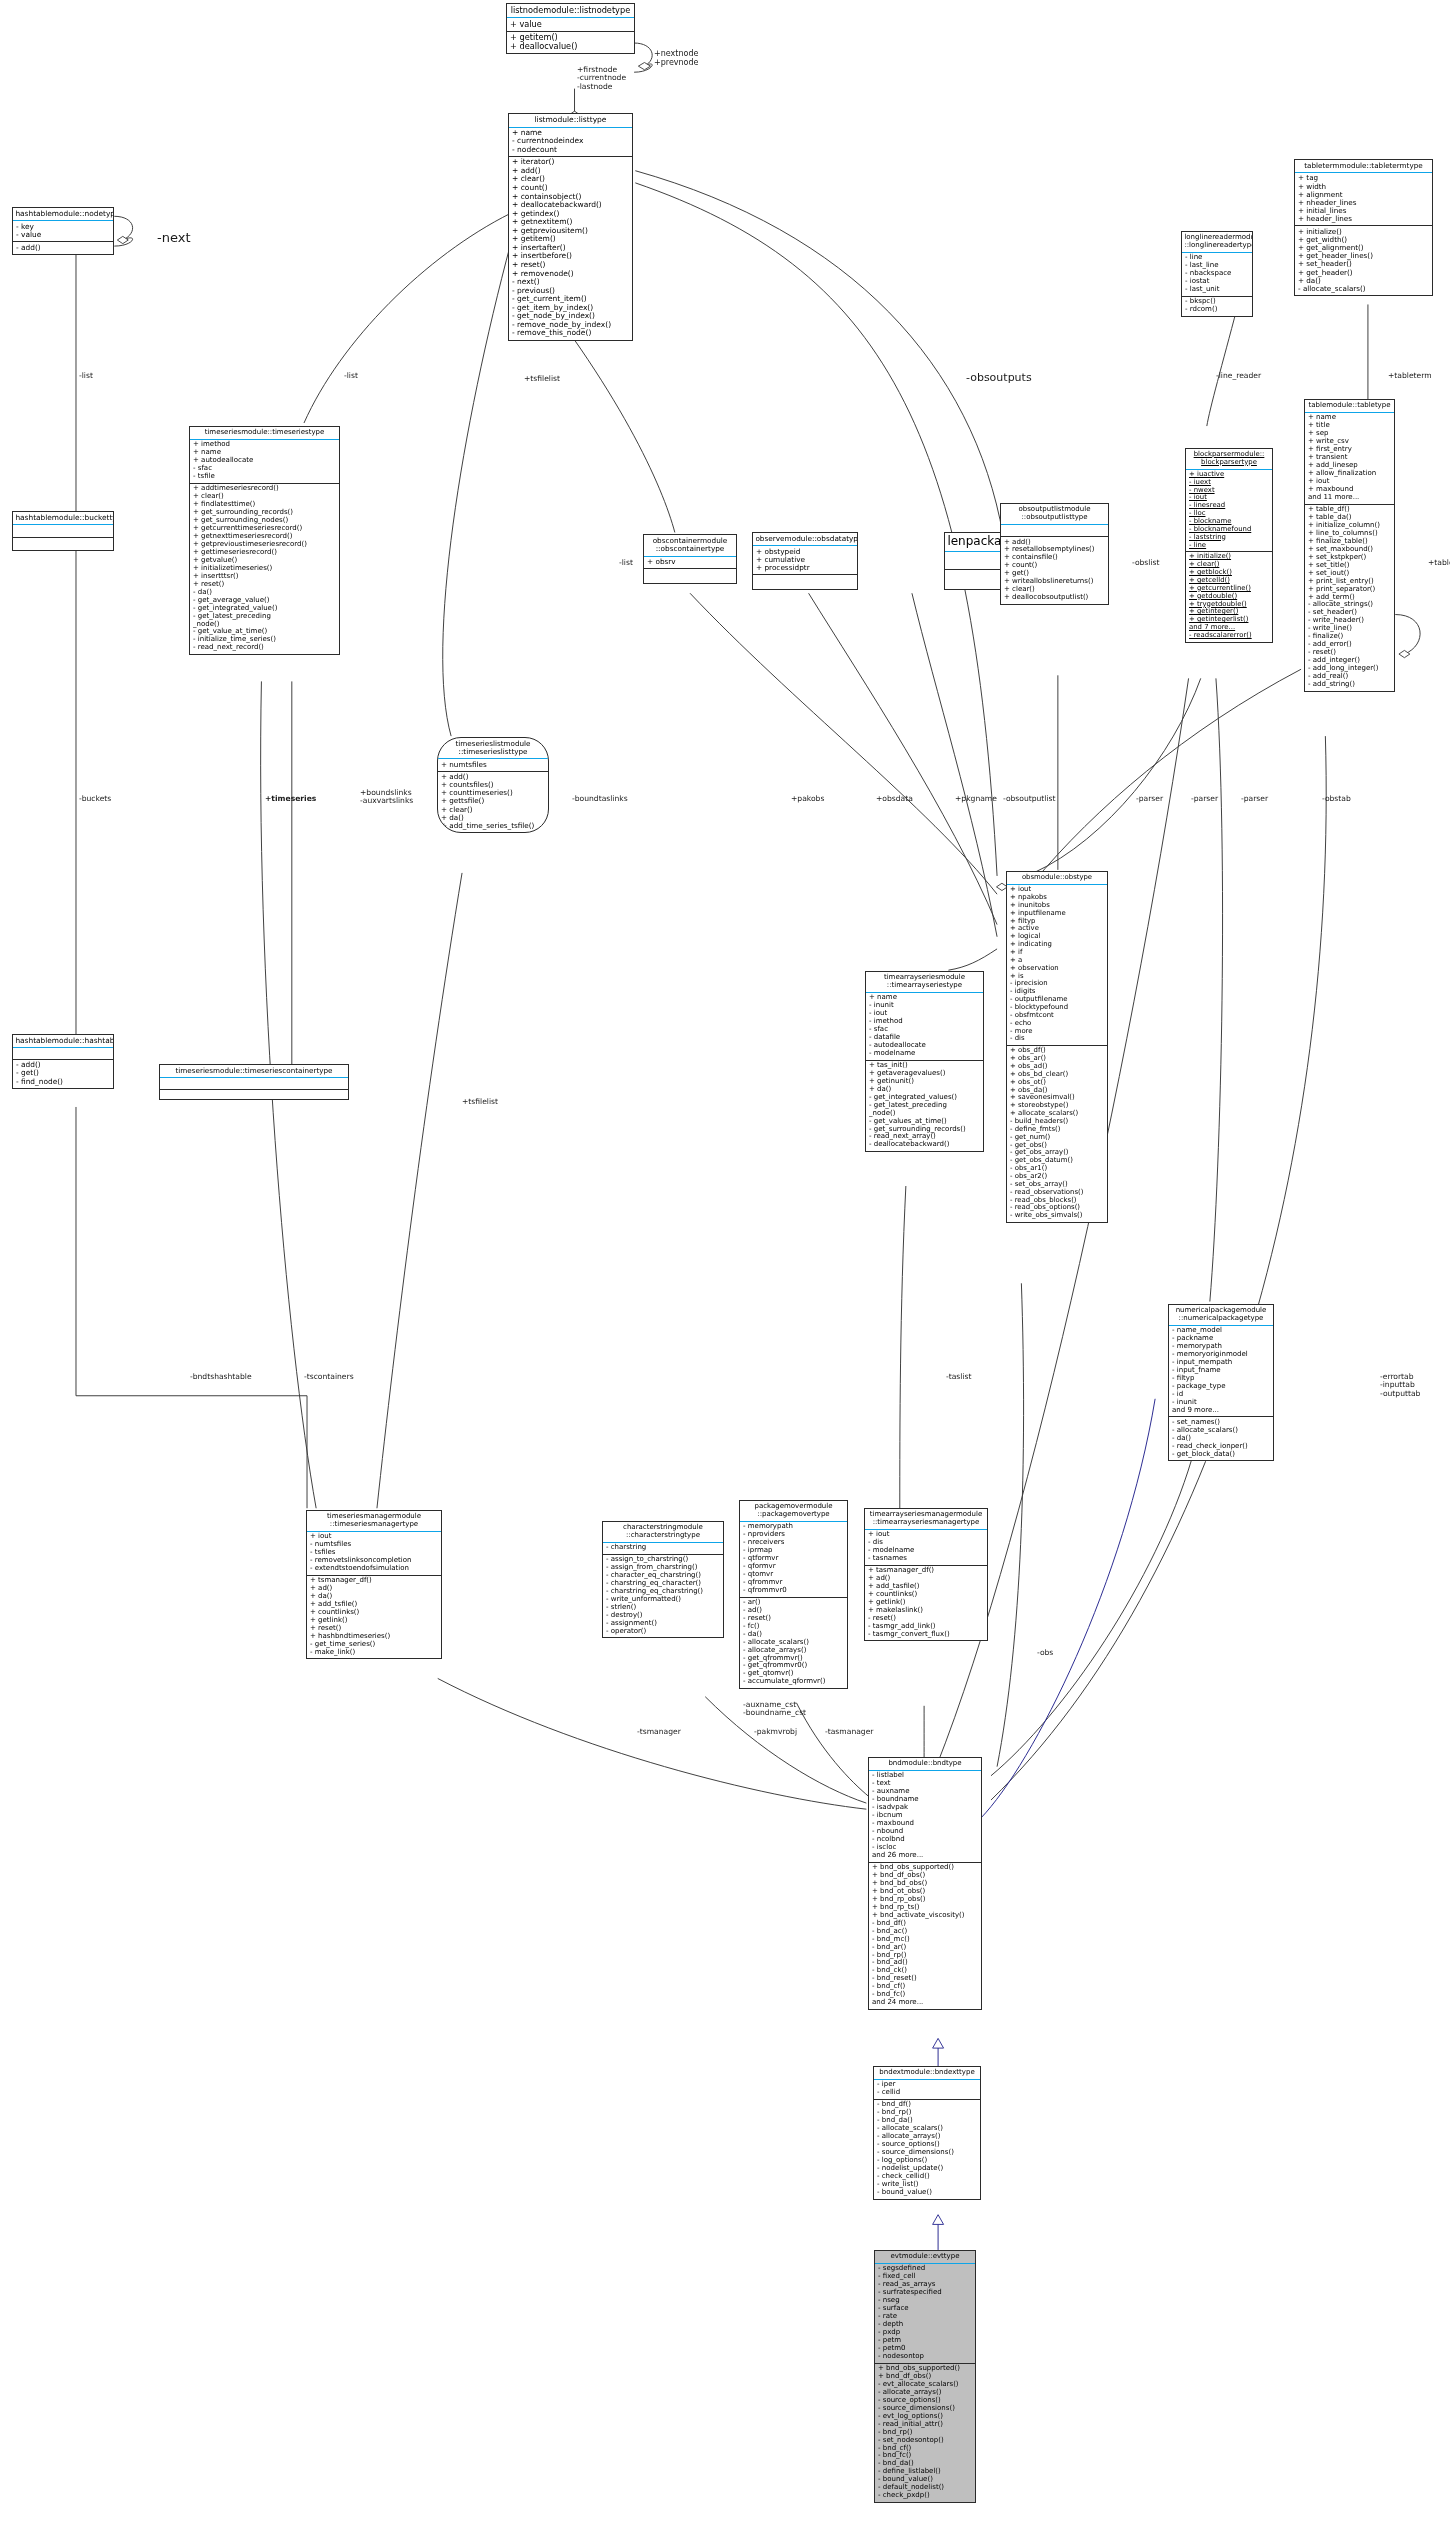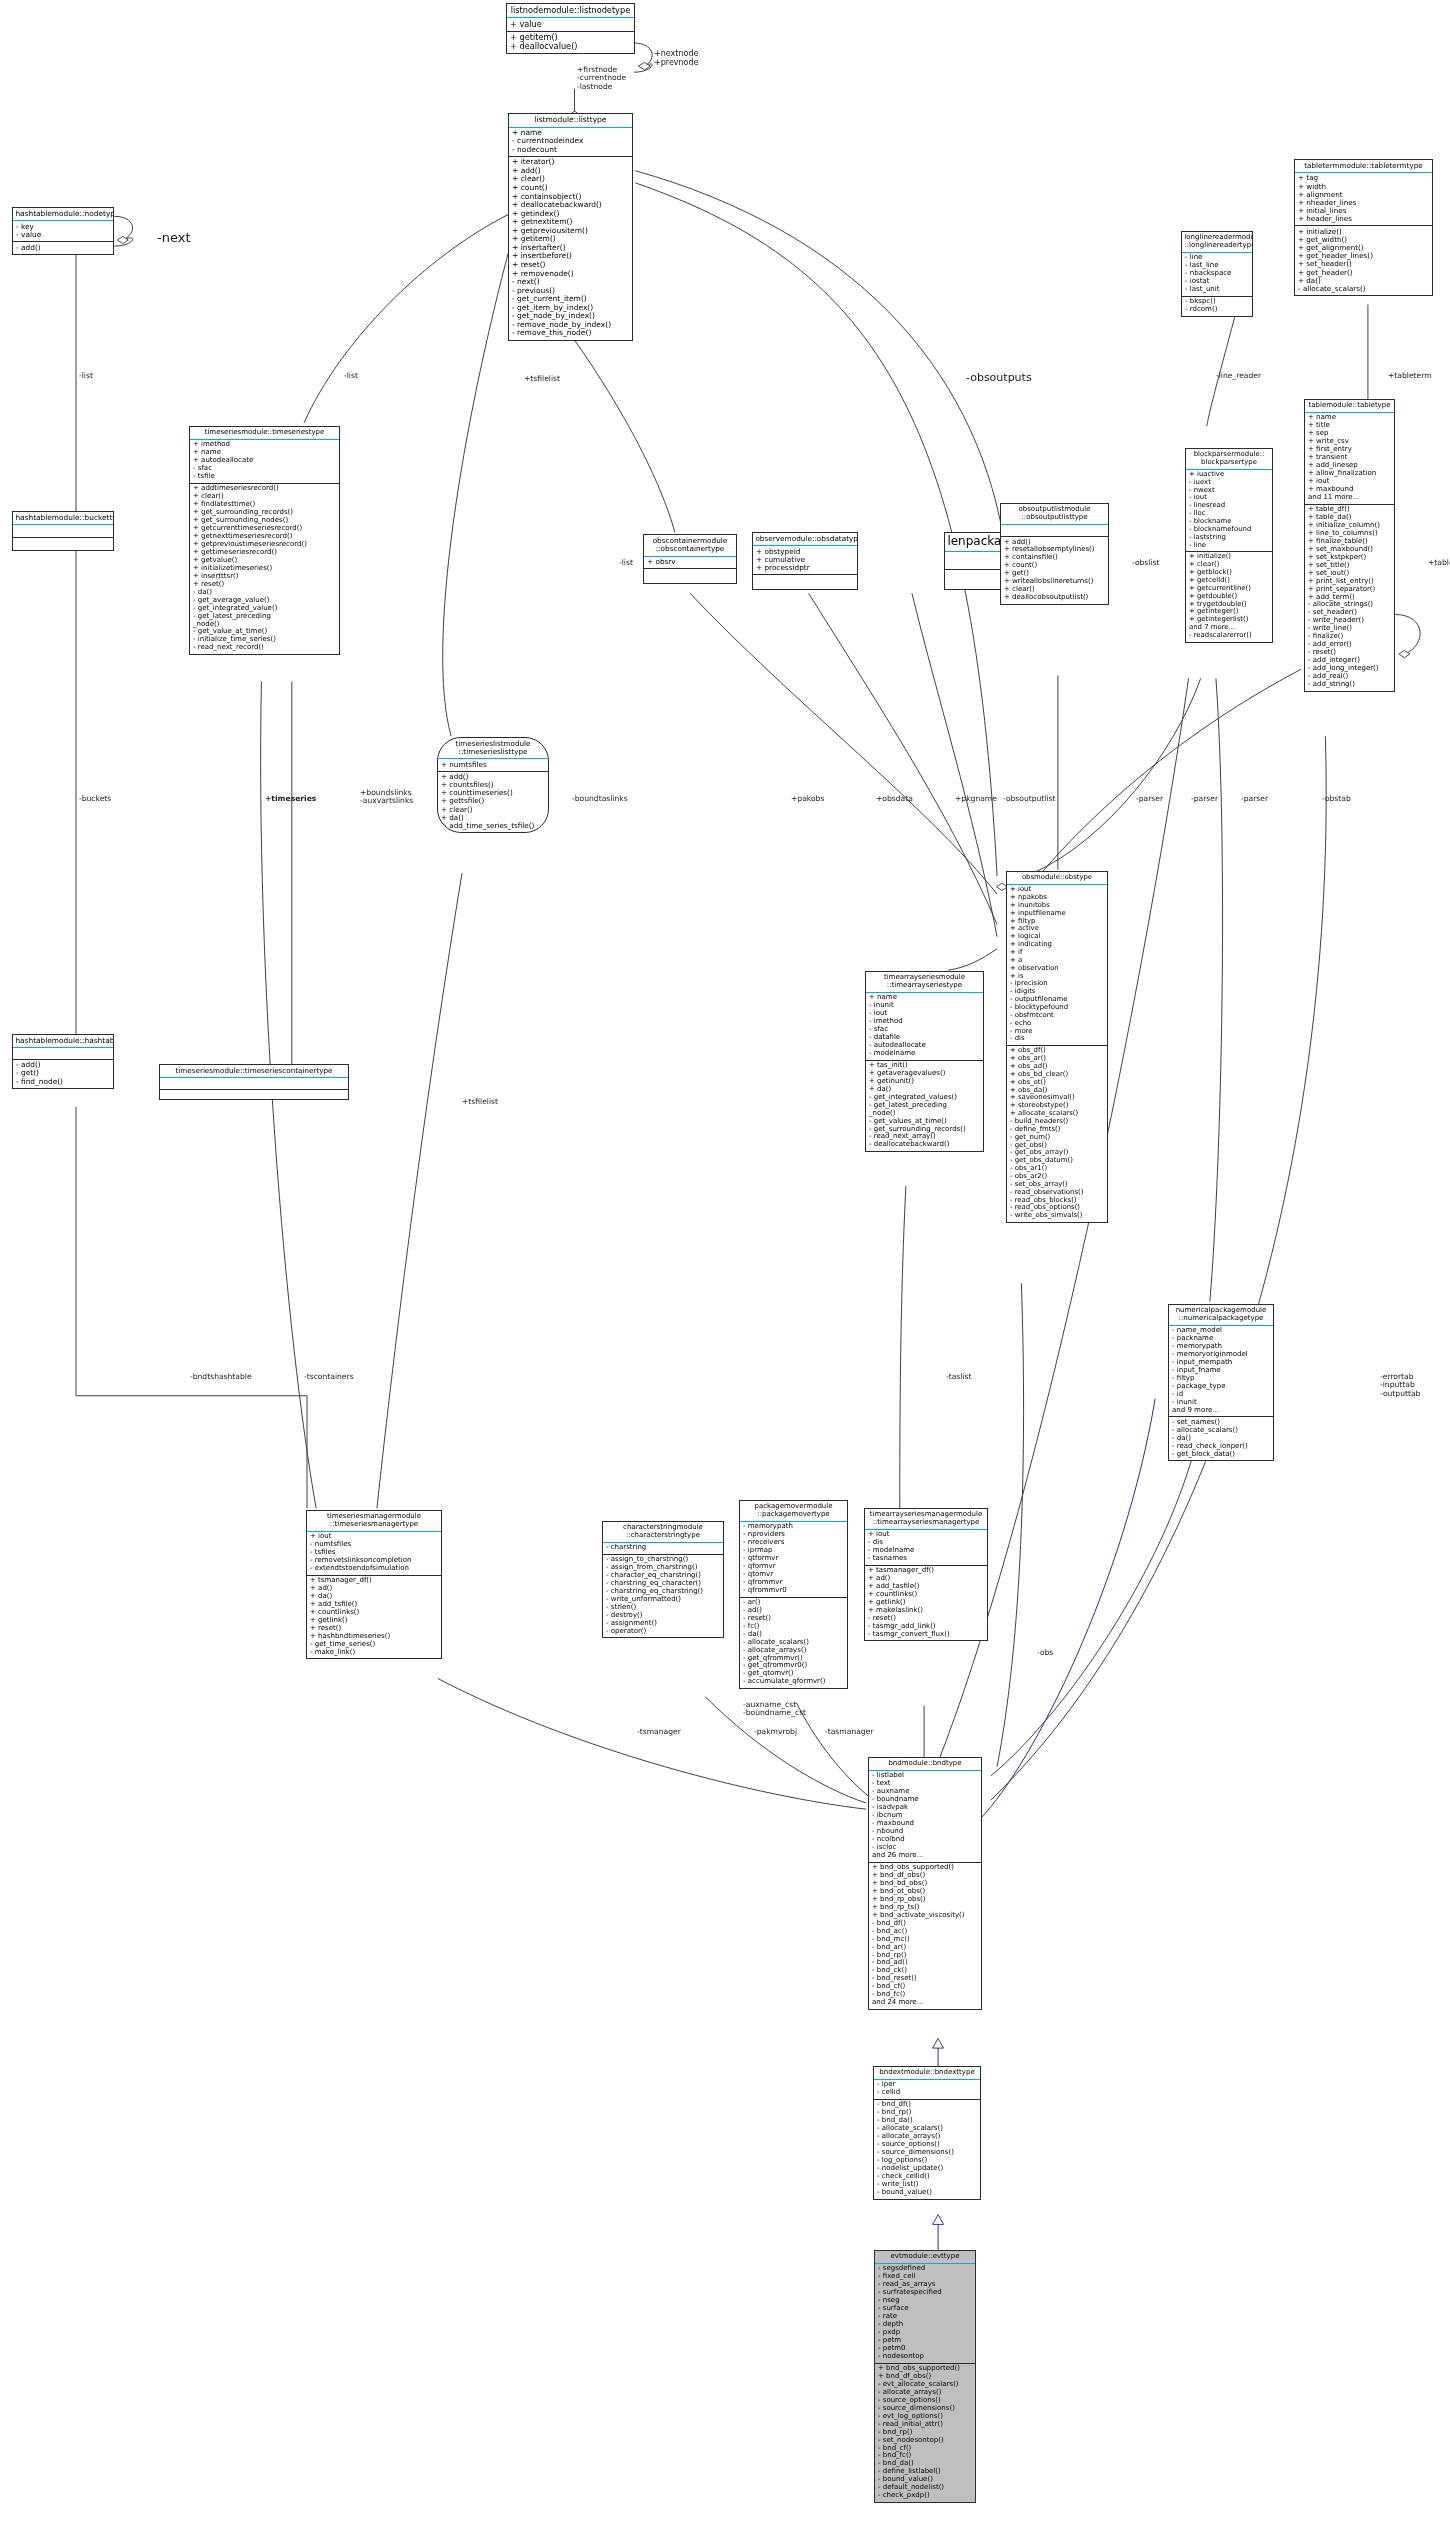--- a/index.html
+++ b/index.html
@@ -247,21 +247,21 @@
   <div class="n-title">longlinereadermodule
 ::longlinereadertype</div>
   <div class="n-sec">
         <div><div>- line</div><div>- last_line</div><div>- nbackspace</div><div>- iostat</div><div>- last_unit</div></div>
       </div>
   <div class="n-sec">
         <div><div>- bkspc()</div><div>- rdcom()</div></div>
       </div>
 </div>
 
-<div class="node" style="left:1185px;top:448px;width:88px;font-size:6.9px;">
+<div class="node" style="left:1185px;top:448px;width:88px;font-size:6.9px;text-decoration:underline;">
   <div class="n-title">blockparsermodule::
 blockparsertype</div>
   <div class="n-sec">
         <div><div>+ iuactive</div><div>- iuext</div><div>- nwext</div><div>- iout</div><div>- linesread</div><div>- lloc</div><div>- blockname</div><div>- blocknamefound</div><div>- laststring</div><div>- line</div></div>
       </div>
   <div class="n-sec">
         <div><div>+ initialize()</div><div>+ clear()</div><div>+ getblock()</div><div>+ getcelld()</div><div>+ getcurrentline()</div><div>+ getdouble()</div><div>+ trygetdouble()</div><div>+ getinteger()</div><div>+ getintegerlist()</div><div>and 7 more...</div><div>- readscalarerror()</div></div>
       </div>
 </div>
 

